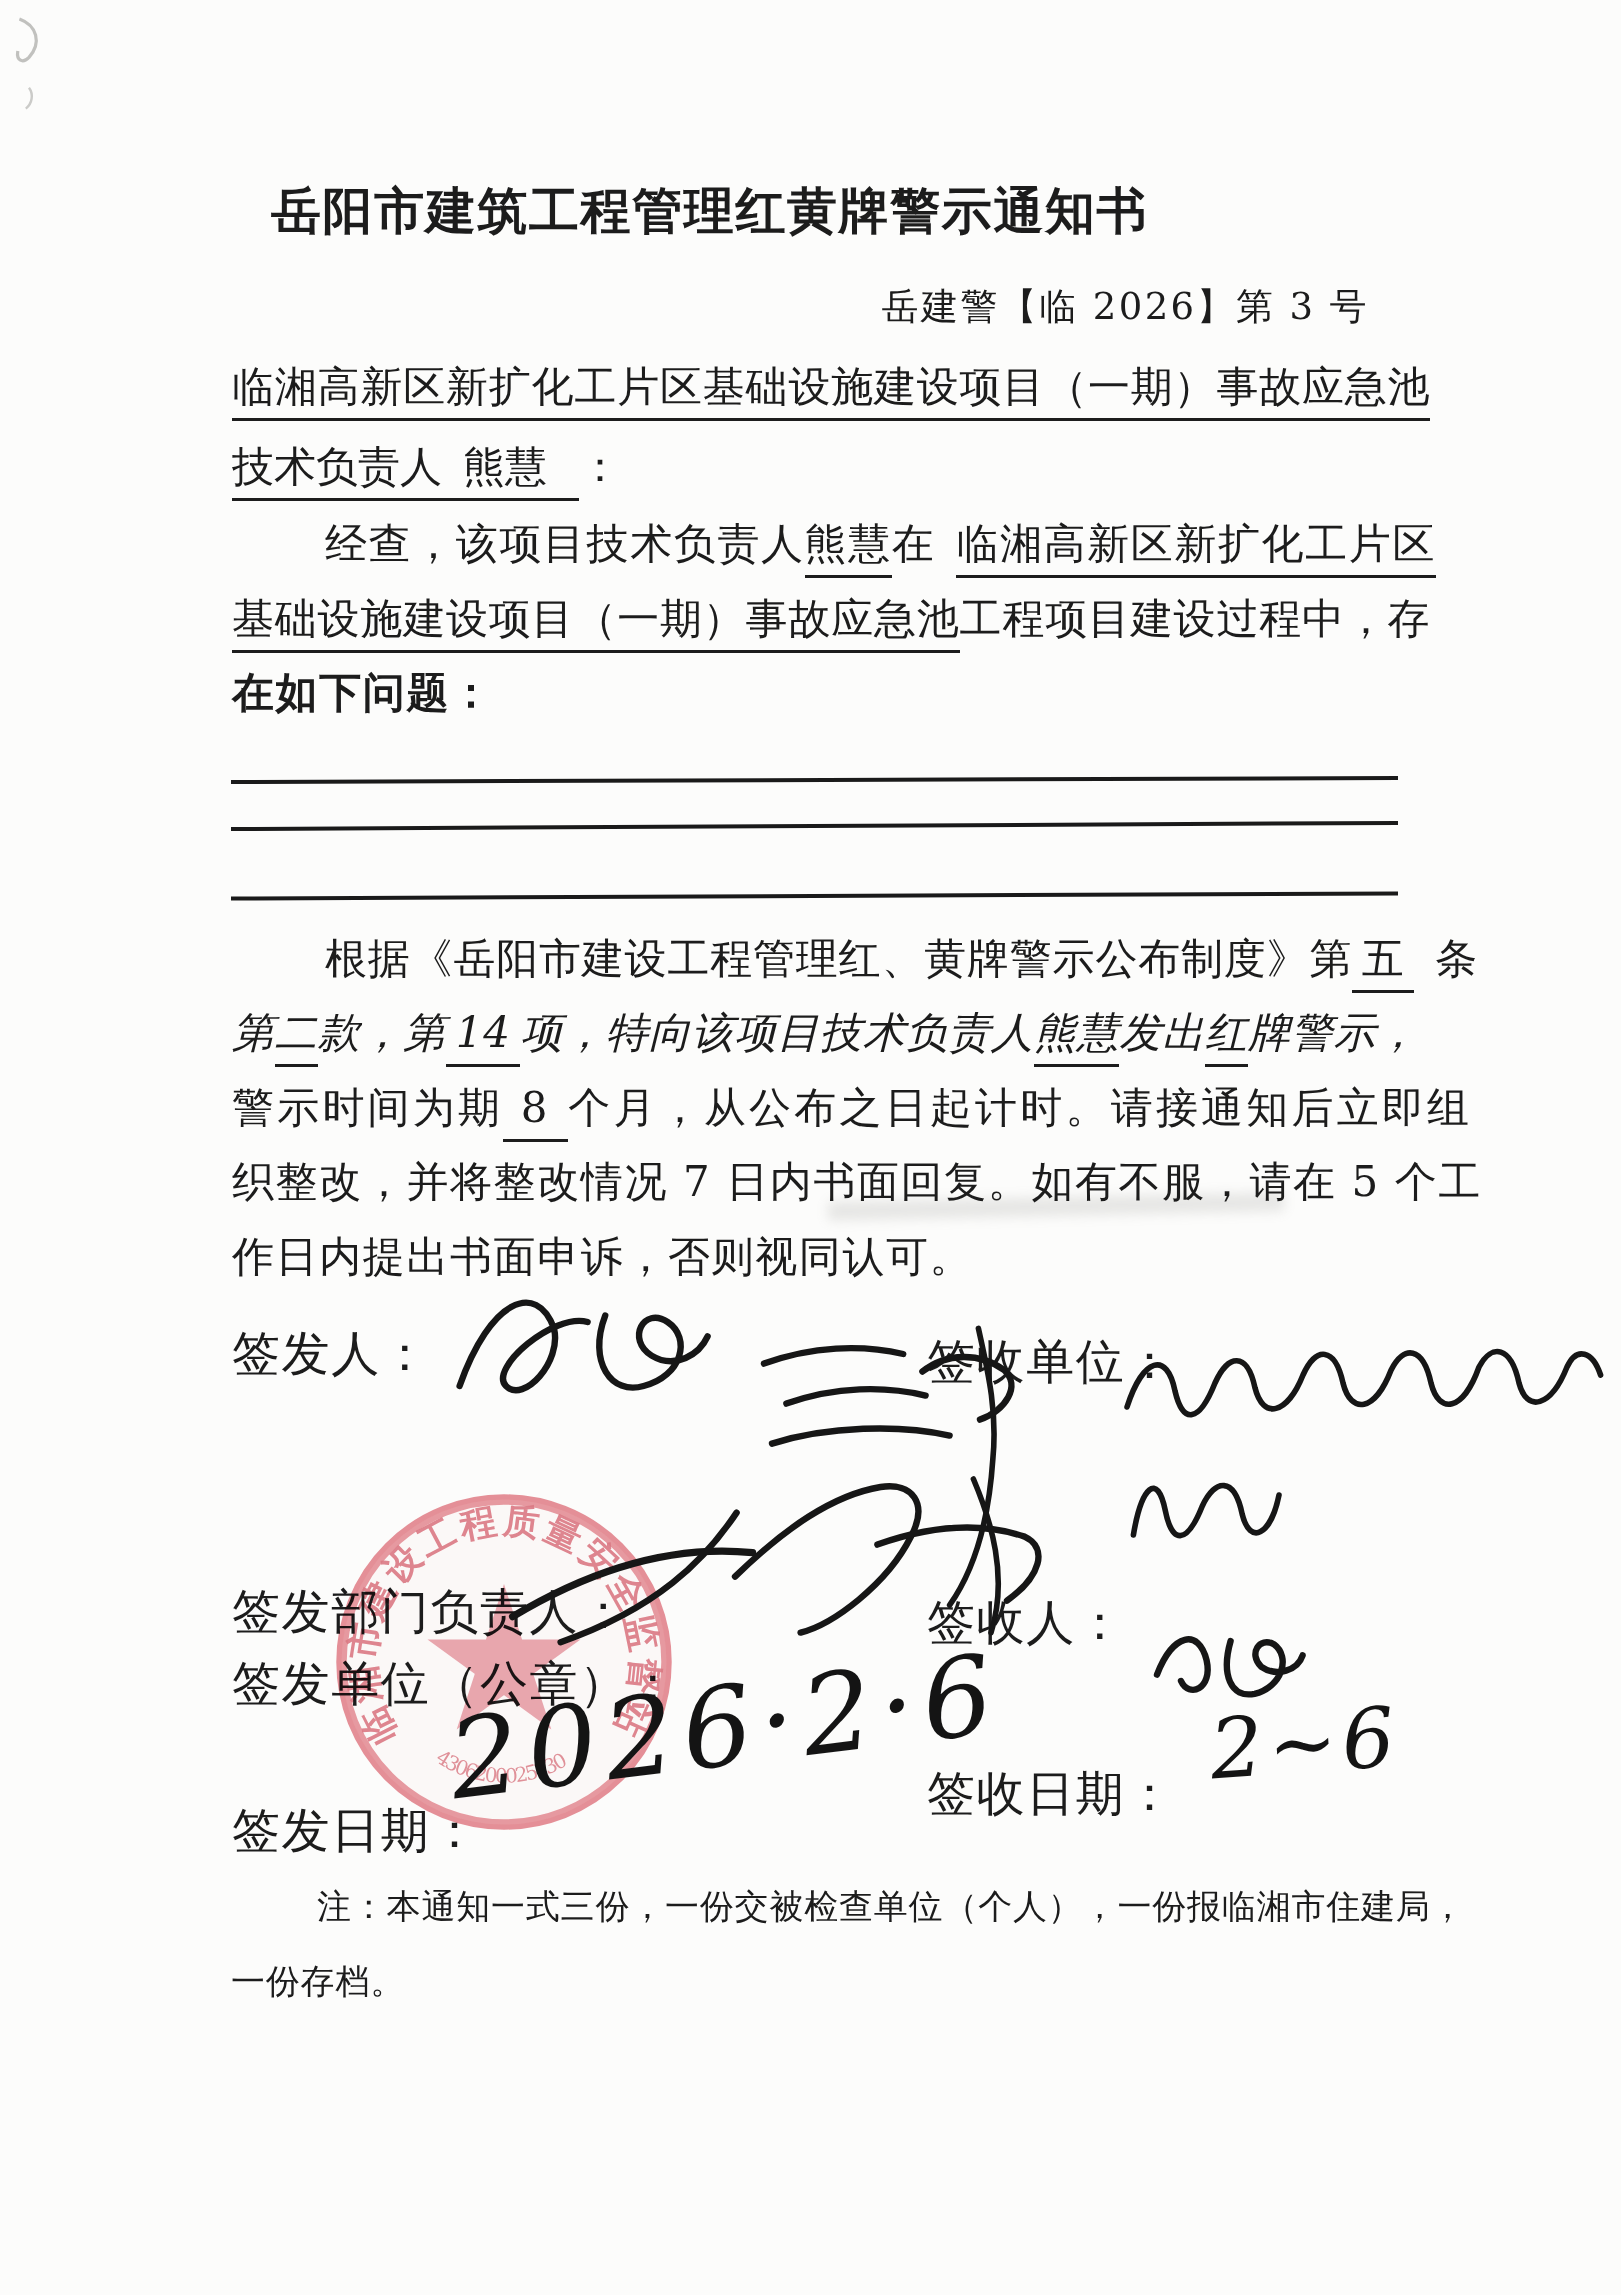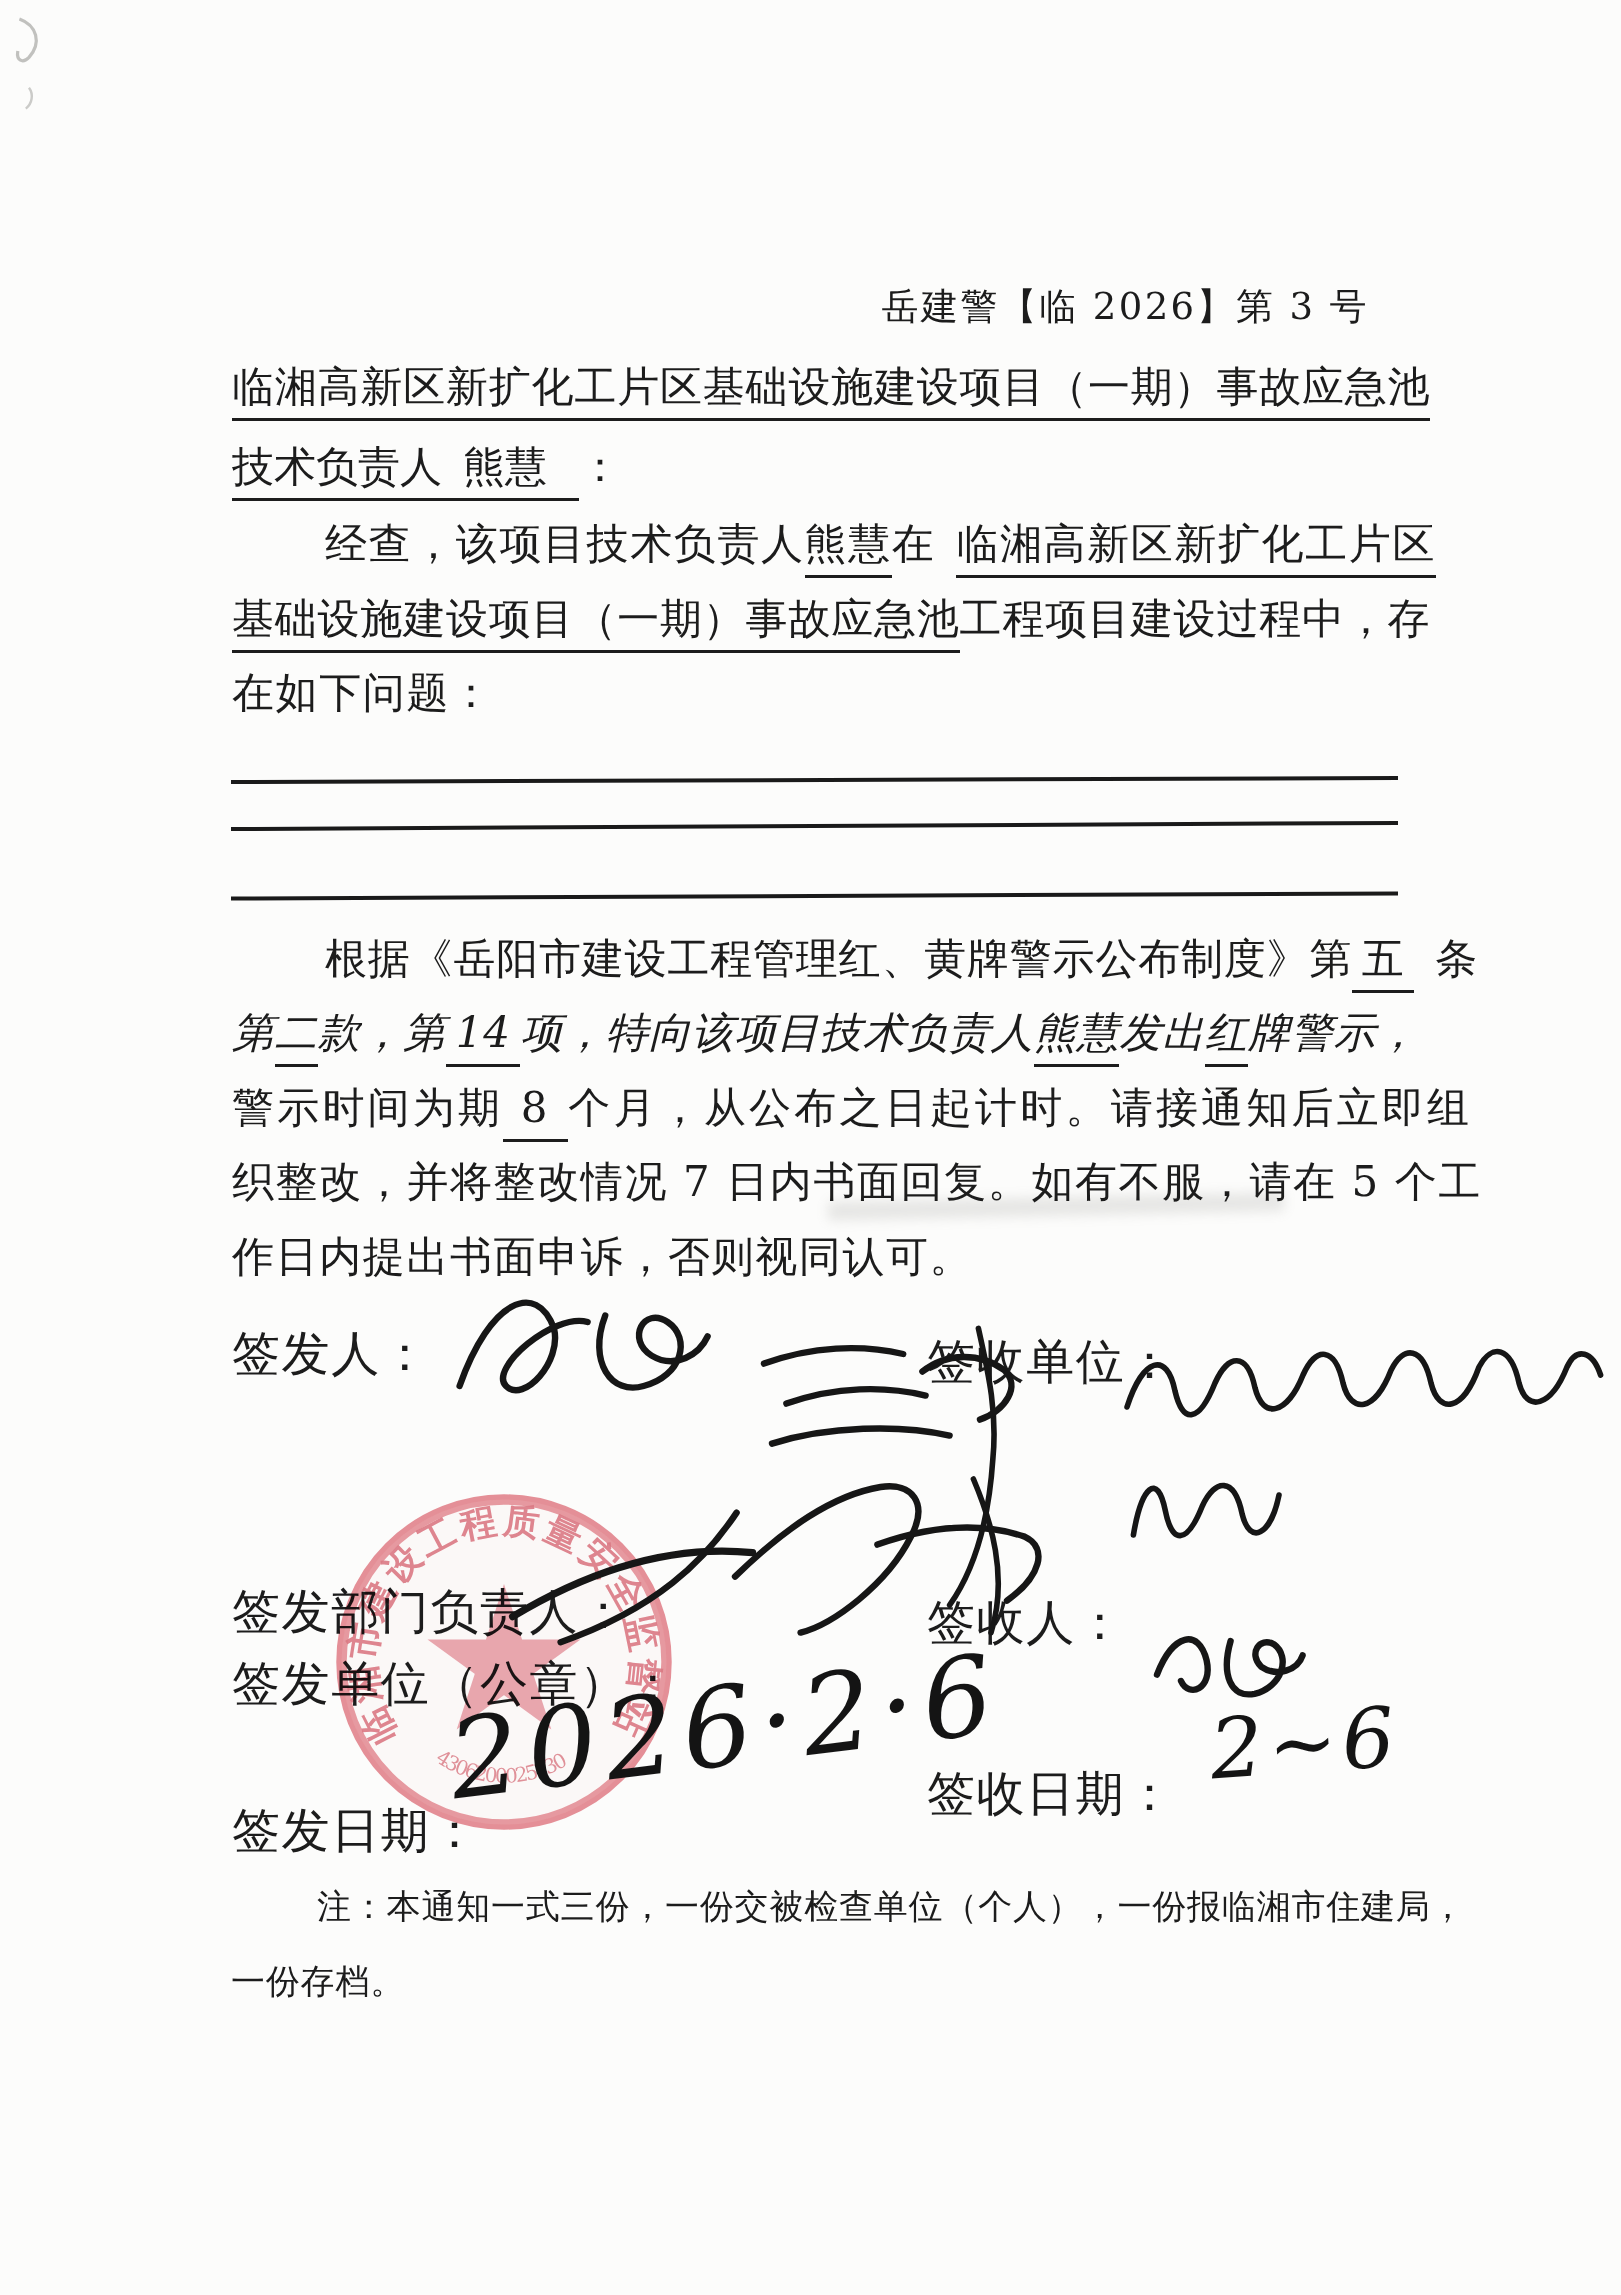--- a/index.html
+++ b/index.html
@@ -40,36 +40,37 @@
 <body>
 
 <div class="page">
 
   <svg class="corner" width="72" height="120" viewBox="0 0 90 150">
     <path d="M18,10 C40,18 46,40 30,58 C22,66 14,62 16,50" fill="none" stroke="#8f8f8c" stroke-width="4" opacity="0.55"></path>
     <path d="M30,96 C36,104 34,116 26,122" fill="none" stroke="#9a9a96" stroke-width="3" opacity="0.5"></path>
   </svg>
   <div class="streak"></div>
 
+  <div class="title">岳阳市建筑工程管理红黄牌警示通知书</div>
   <div class="docnum">岳建警【临 2026】第 3 号</div>
 
   <div class="line ls1" style="top:359px;">
     <span class="u">临湘高新区新扩化工片区基础设施建设项目（一期）事故应急池</span>
   </div>
   <div class="line ls0" style="top:439px;">
     <span class="u"><span>技术负责人</span><span class="gap1"></span><span>熊慧</span><span class="gap2"></span></span><span>：</span>
   </div>
 
   <div class="line ls2 ind" style="top:516px;">
     <span>经查，该项目技术负责人</span><span class="u">熊慧</span><span>在</span><span class="gap1"></span><span class="u">临湘高新区新扩化工片区</span>
   </div>
   <div class="line ls1" style="top:591px;">
     <span class="u">基础设施建设项目（一期）事故应急池</span><span>工程项目建设过程中，存</span>
   </div>
-  <div class="line ls2" style="top:665px;">在如下问题：</div>
+  <div class="line ls2" style="top:665px;font-weight:bold;">在如下问题：</div>
 
   <div class="rule" style="top:778px;transform:rotate(-0.2deg);"></div>
   <div class="rule" style="top:824px;transform:rotate(-0.3deg);"></div>
   <div class="rule" style="top:894px;transform:rotate(-0.25deg);"></div>
 
   <div class="line ls1 ind" style="top:931px;">
     <span>根据《岳阳市建设工程管理红、黄牌警示公布制度》第</span><span class="u pad1">五</span><span class="gap1"></span><span>条</span>
   </div>
   <div class="line ls1" style="top:1005px;font-style:italic;">
     <span>第</span><span class="u">二</span><span>款，第</span><span class="u pad1">14</span><span>项，特向该项目技术负责人</span><span class="u">熊慧</span><span>发出</span><span class="u">红</span><span>牌警示，</span>

